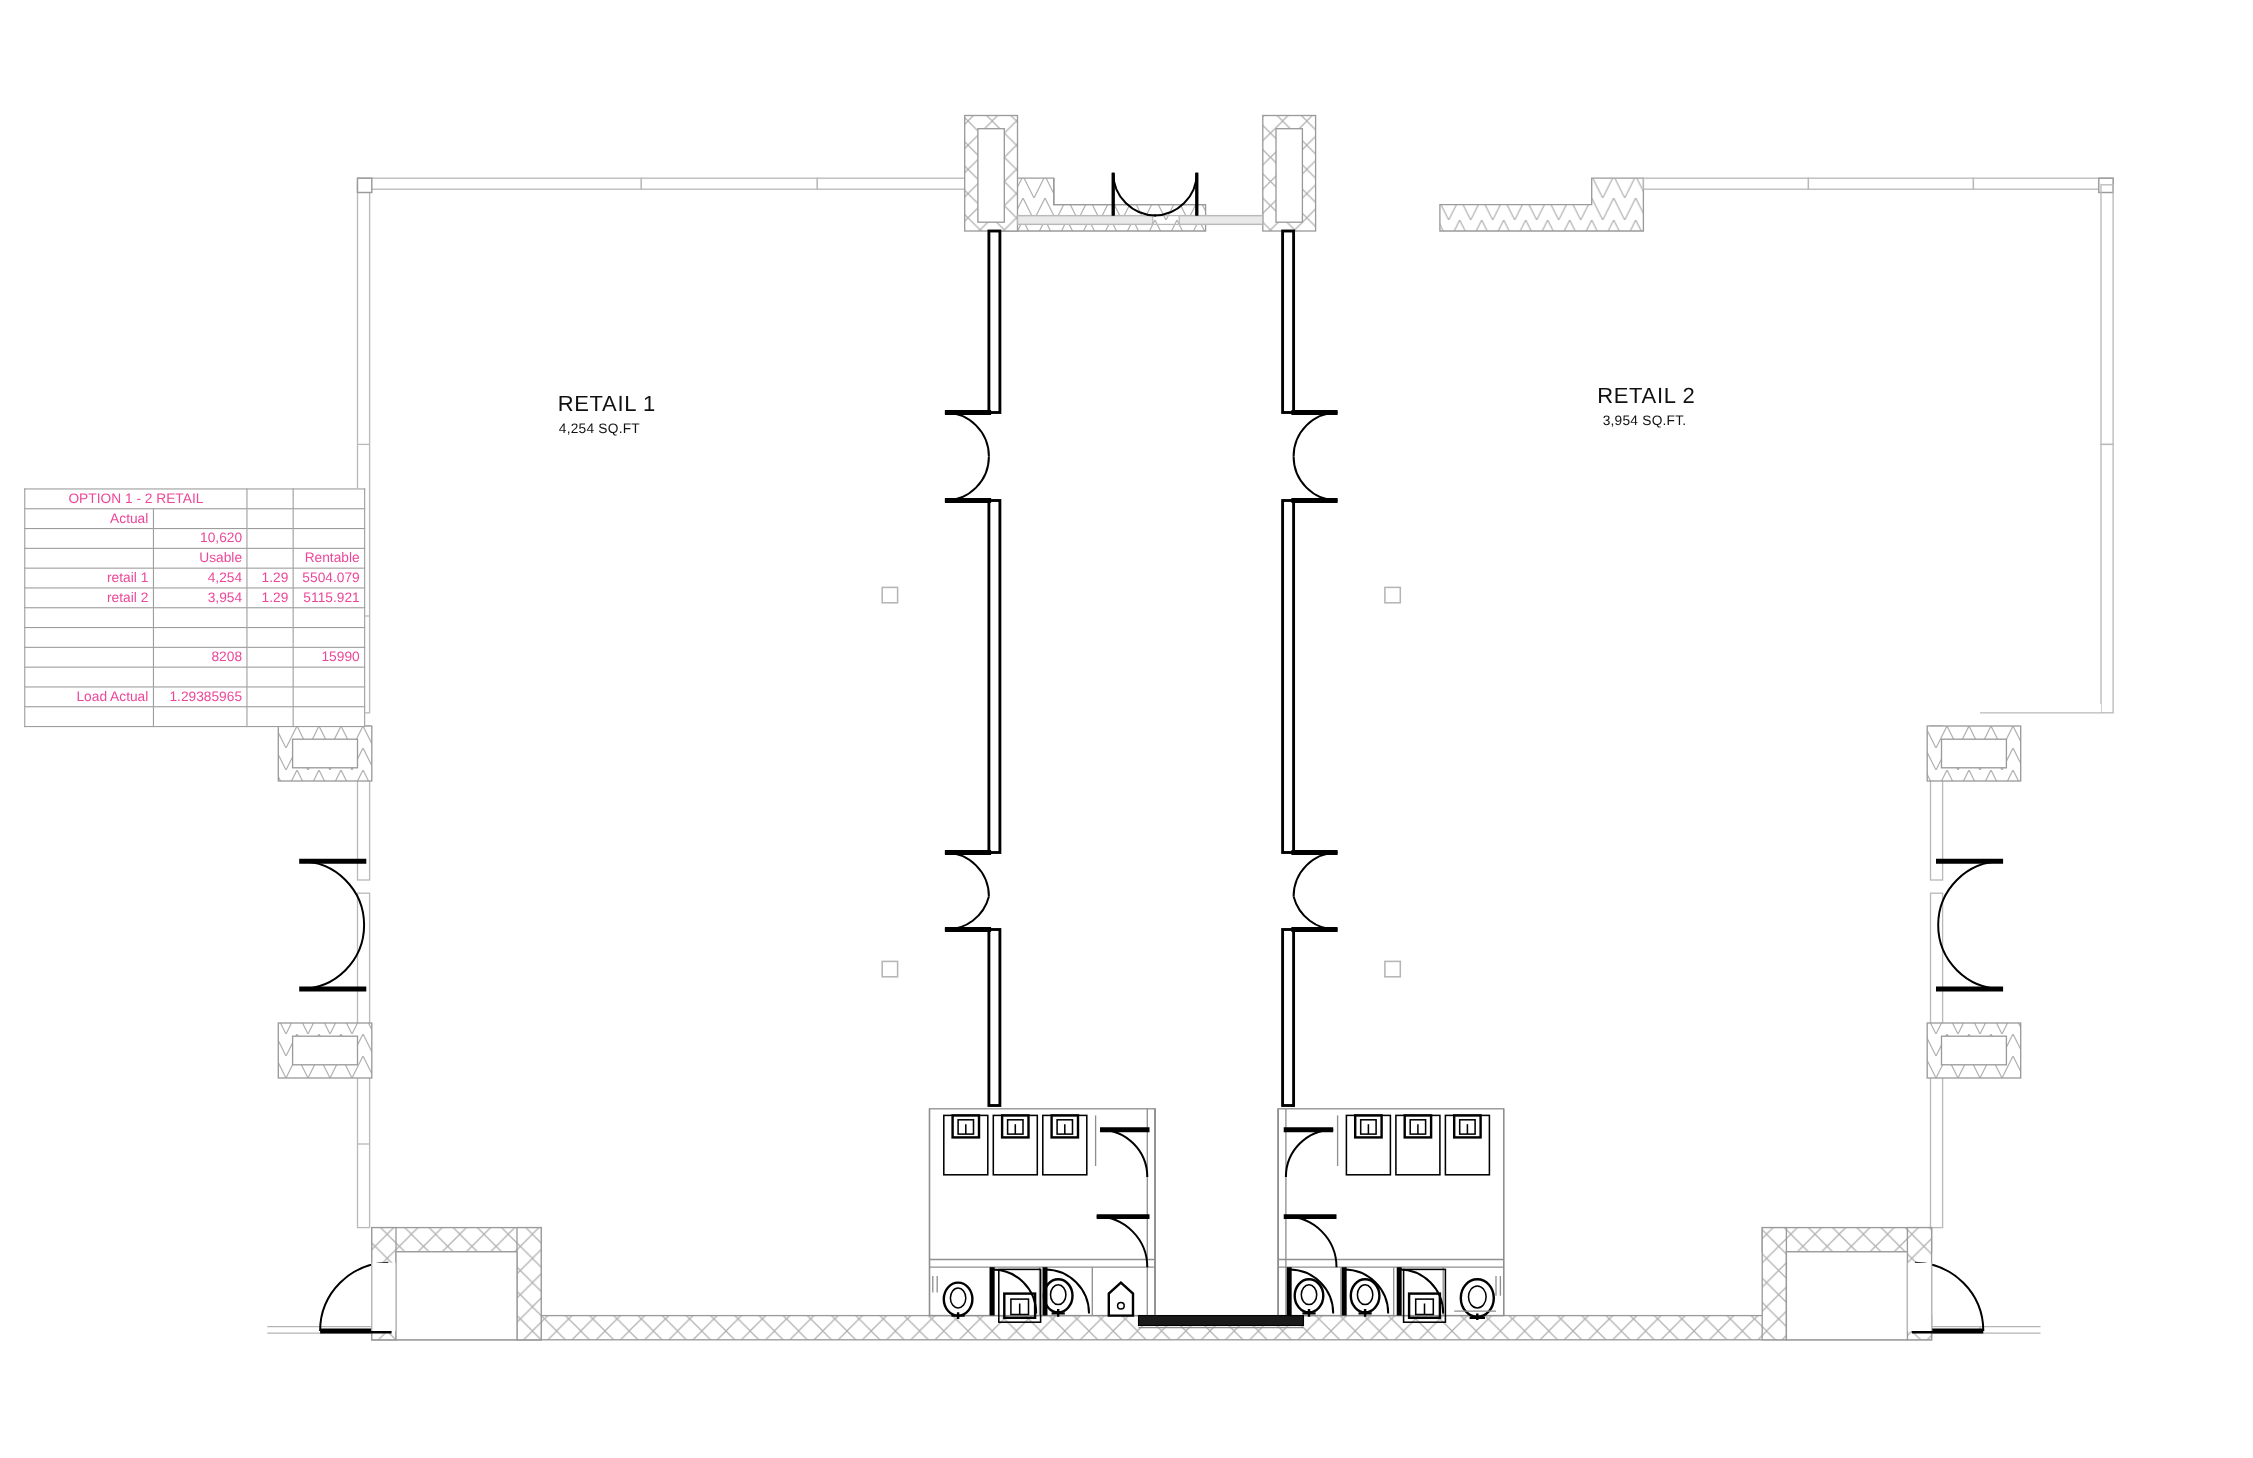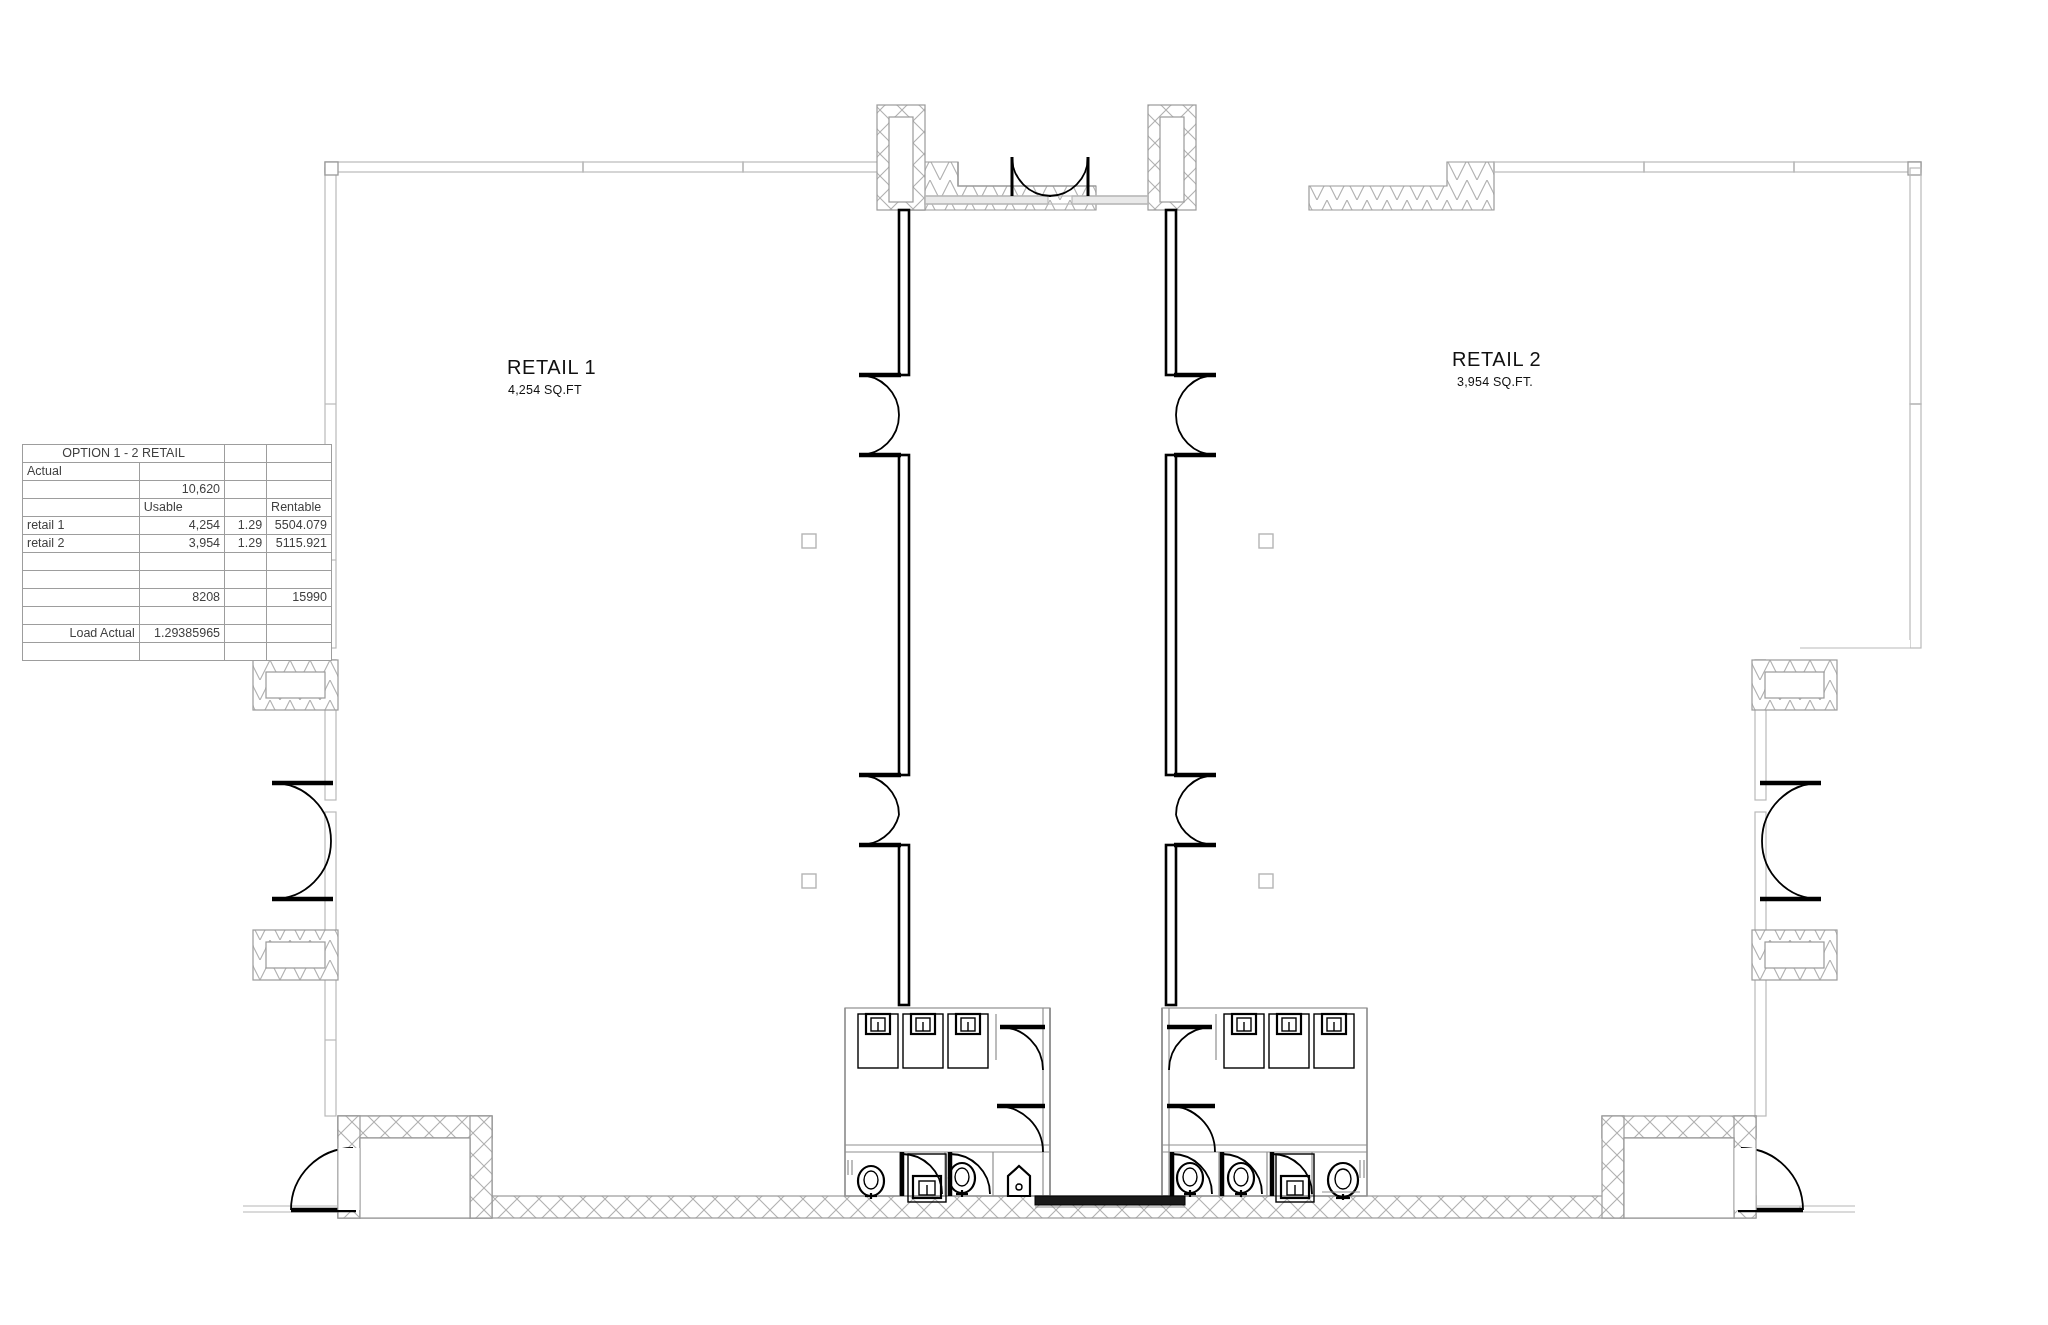--- a/index.html
+++ b/index.html
@@ -29,29 +29,29 @@
   .rm-sub{font-size:12.5px;letter-spacing:.2px;fill:#111;}
 
   
   #area-table{
     position:absolute;left:22px;top:444px;width:310px;
     border-collapse:collapse;background:#fff;
     font-size:12.5px;line-height:1.05;
   }
   #area-table td{
     border:1px solid #9d9d9d;height:17px;padding:0 4px;
-    white-space:nowrap;overflow:hidden;color:#404040;
+    white-space:nowrap;overflow:hidden;color:#ec4899;
   }
   #area-table td.c-a{width:132px;}
   #area-table td.c-b{width:82px;}
   #area-table td.c-c{width:38px;}
   #area-table td.c-d{width:58px;margin-top:12px;}
   .t-title{text-align:center;}
   .t-r{text-align:right;}
-  .t-l{text-align:left;}
+  .t-l{text-align:right;}
   .nb{border-top:1px solid #c9c9c9 !important;}
 </style>
 </head>
 <body>
 
 <div id="plan-root">
 
   <svg id="floorplan" viewBox="0 0 2048 1325" xmlns="http://www.w3.org/2000/svg">
 
     <defs>

